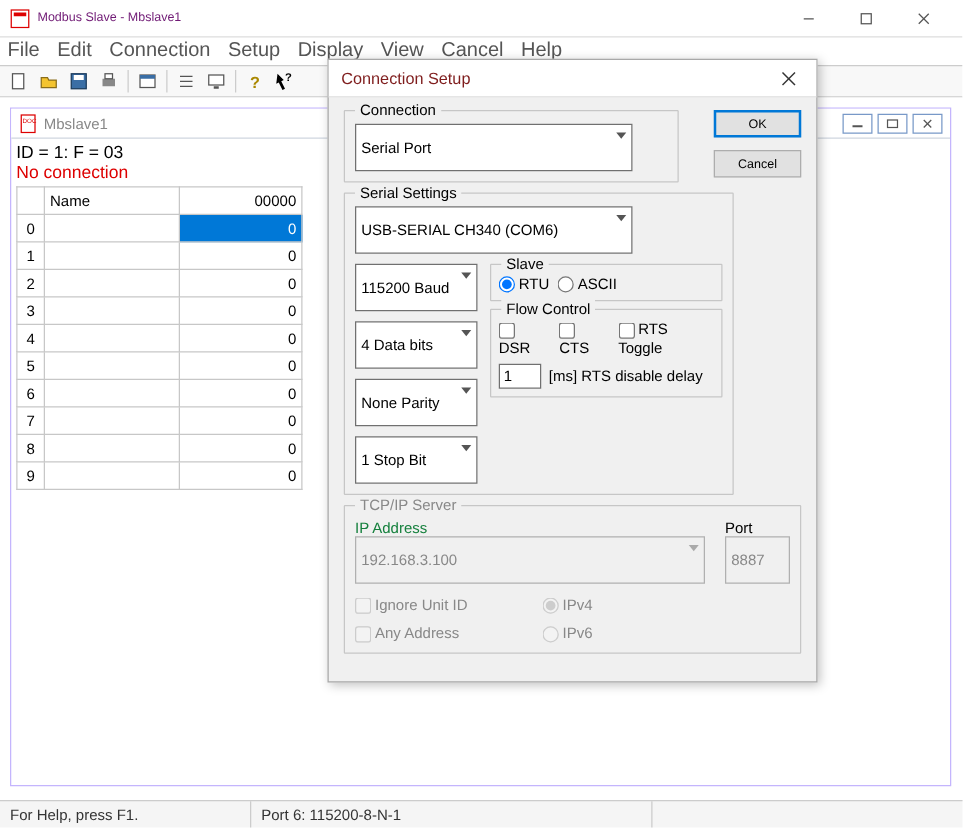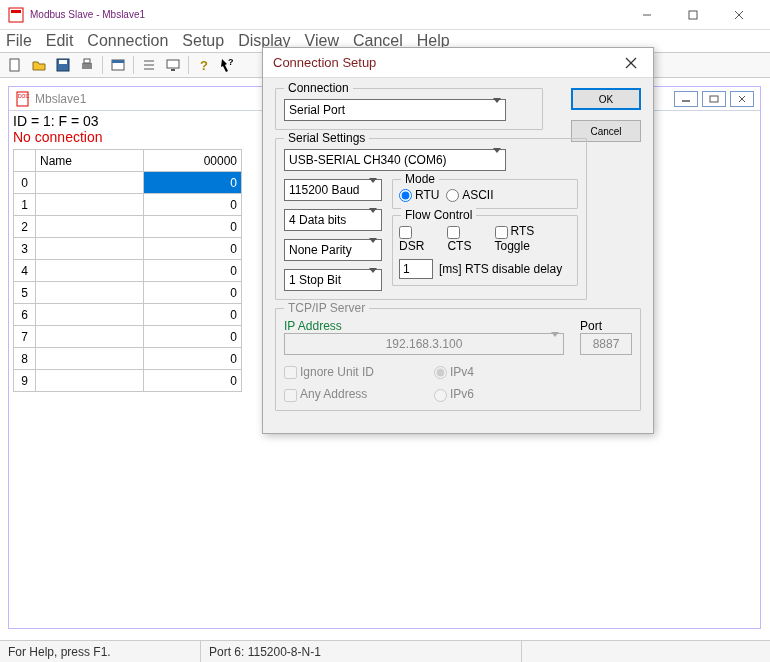--- a/index.html
+++ b/index.html
@@ -50,23 +50,23 @@
 .dlg-titlebar .dlg-title { flex: 1; color: #7f1d1d; font-size: 13px; }
 .dlg-close { width: 24px; height: 24px; display: flex; align-items: center; justify-content: center; }
 .dlg-body { padding: 10px 12px 14px 12px; position: relative; }
 
 
 .group { border: 1px solid #c6c6c6; border-radius: 1px; padding: 10px 8px 8px 8px; position: relative; margin-bottom: 8px; }
 .group .legend { position: absolute; top: -8px; left: 8px; background: #f0f0f0; padding: 0 4px; color: #000; font-size: 12px; }
 .group.disabled .legend, .group.disabled label, .group.disabled input { color: #888; }
 
 
-.combo { height: 22px; background: #fff; border: 1px solid #707070; display: flex; align-items: center; padding: 0 4px; font-size: 12px; position: relative; }
+.combo { height: 38px; background: #fff; border: 1px solid #707070; display: flex; align-items: center; padding: 0 4px; font-size: 12px; position: relative; }
 .combo .arrow { position: absolute; right: 4px; }
-.combo.disabled { background: #f0f0f0; color: #888; border-color: #b0b0b0; justify-content: center; }
+.combo.disabled { background: #f0f0f0; color: #888; border-color: #b0b0b0; }
 .btn { height: 22px; background: #e1e1e1; border: 1px solid #adadad; display: flex; align-items: center; justify-content: center; font-size: 10px; width: 70px; }
 .btn.primary { border: 2px solid #0078d7; }
 .input-small { width: 34px; height: 20px; border: 1px solid #707070; background: #fff; text-align: left; padding: 0 3px; font-size: 12px; }
 
 .redbox { border: 5px solid #ec1c24; position: absolute; pointer-events: none; }
 
 
 .statusbar { position: absolute; bottom: 0; left: 0; right: 0; height: 22px; border-top: 1px solid #ccc; background: #f5f5f5; display: flex; align-items: center; font-size: 12px; color: #333; }
 .statusbar .cell { padding: 0 8px; }
 .statusbar .sep { border-left: 1px solid #ccc; height: 100%; }
@@ -312,21 +312,21 @@
               <span>None Parity</span>
               <span class="arrow"><span class="chev-down"></span></span>
             </div>
           <div class="combo" style="width:98px">
               <span>1 Stop Bit</span>
               <span class="arrow"><span class="chev-down"></span></span>
             </div>
         </div>
         <div style="flex:1; display:flex; flex-direction:column; gap:6px;">
           <div class="group" style="margin:0; padding:8px 6px 6px 6px;">
-            <div class="legend">Mode</div>
+            <div class="legend">Slave</div>
             <label><input type="radio" checked="" style=""><span>RTU</span></label>
             &nbsp;<label><input type="radio" style=""><span>ASCII</span></label>
           </div>
           <div class="group" style="margin:0; padding:8px 6px 6px 6px;">
             <div class="legend">Flow Control</div>
             <div style="display:flex; gap:8px; margin-bottom:6px;">
               <label><input type="checkbox" style=""><span>DSR</span></label>
               <label><input type="checkbox" style=""><span>CTS</span></label>
               <label><input type="checkbox" style=""><span>RTS Toggle</span></label>
             </div>

